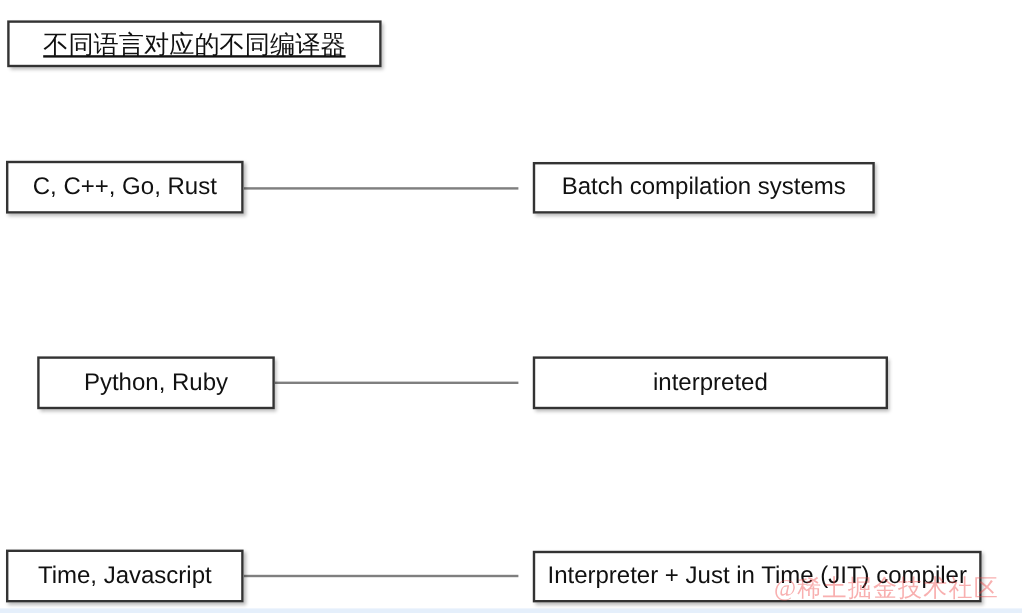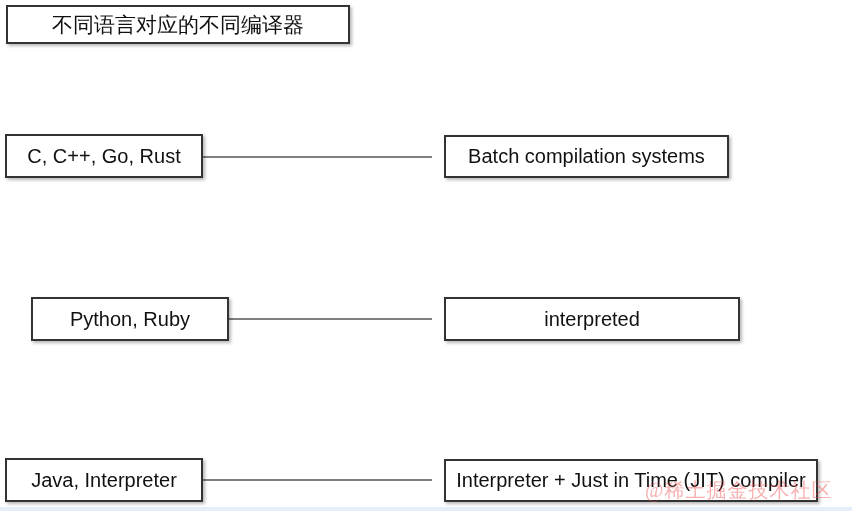--- a/index.html
+++ b/index.html
@@ -23,23 +23,24 @@
     border: 2px solid #333333;
     box-shadow: 2px 2px 3px rgba(0,0,0,0.28);
     display: flex;
     align-items: center;
     justify-content: center;
     font-size: 20px;
     white-space: nowrap;
     z-index: 2;
   }
   .title-box {
-    left: 6px; top: 5px;
-    width: 344px; height: 39px;
+    left: 6px; top: 17px;
+    width: 312px; height: 39px;
     font-size: 21px;
+    text-decoration: underline;
   }
   .lbox { left: 5px; width: 198px; height: 44px; }
   .lbox.r1 { top: 134px; }
   .lbox.r2 { top: 297px; margin-left: 26px; }
   .lbox.r3 { top: 458px; }
   .rbox { left: 432px; margin-left: 12px; }
   .rbox.r1 { top: 135px; width: 285px; height: 43px; }
   .rbox.r2 { top: 297px; width: 296px; height: 44px; }
   .rbox.r3 { top: 459px; width: 374px; height: 43px; }
   .connector {
@@ -97,21 +98,21 @@
   <div class="connector r2"></div>
   <div class="box lbox r2">
     <span>Python, Ruby</span>
   </div>
   <div class="box rbox r2">
     <span>interpreted</span>
   </div>
 
   <div class="connector r3"></div>
   <div class="box lbox r3">
-    <span>Java, Interpreter</span>
+    <span>Time, Javascript</span>
   </div>
   <div class="box rbox r3">
     <span>Interpreter + Just in Time (JIT) compiler</span>
   </div>
 
   <div class="watermark">@稀土掘金技术社区</div>
   <div class="bottom-strip"></div>
 
 </div>
 

